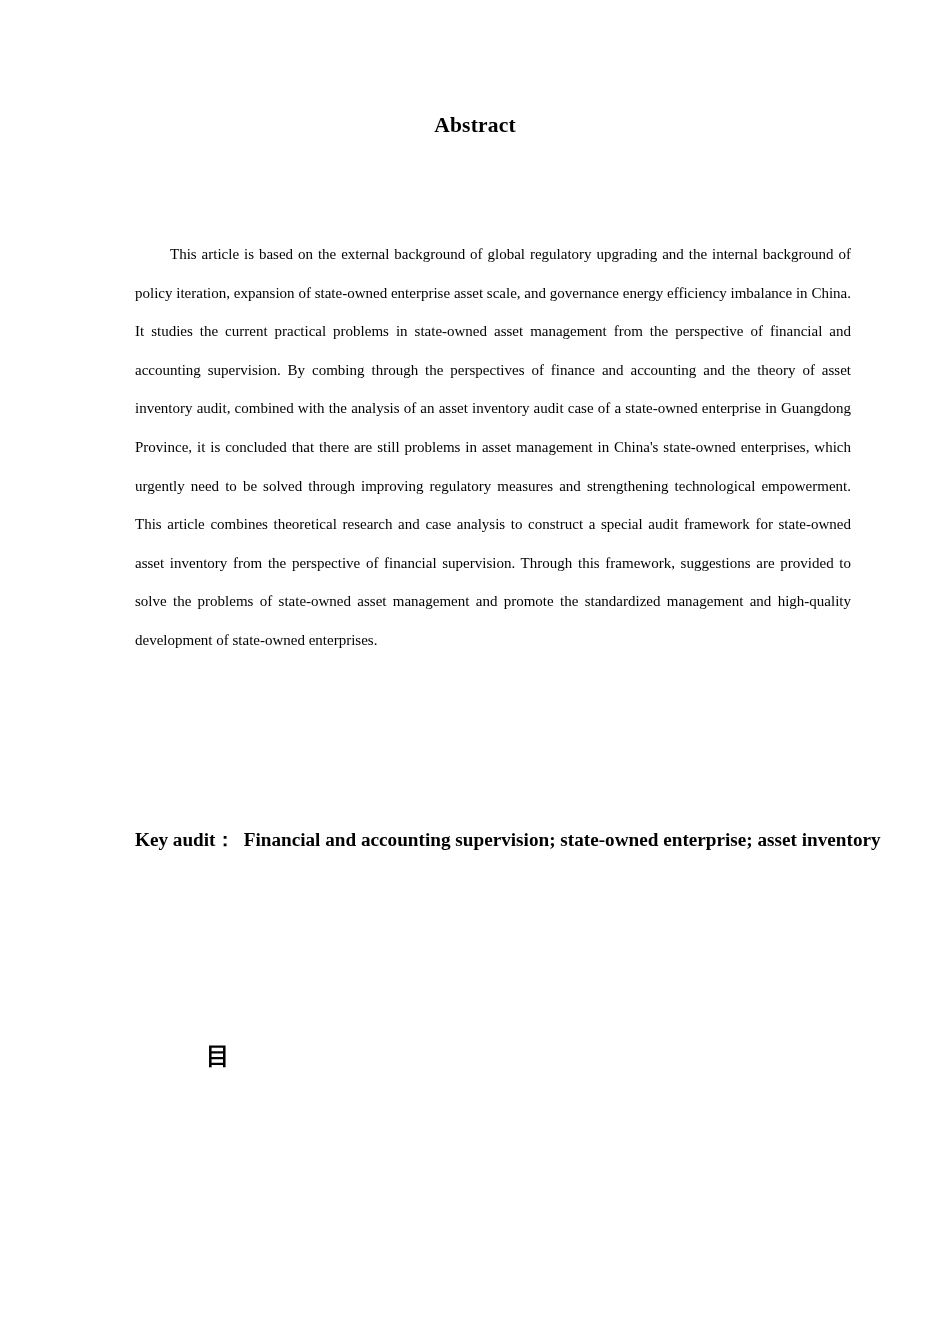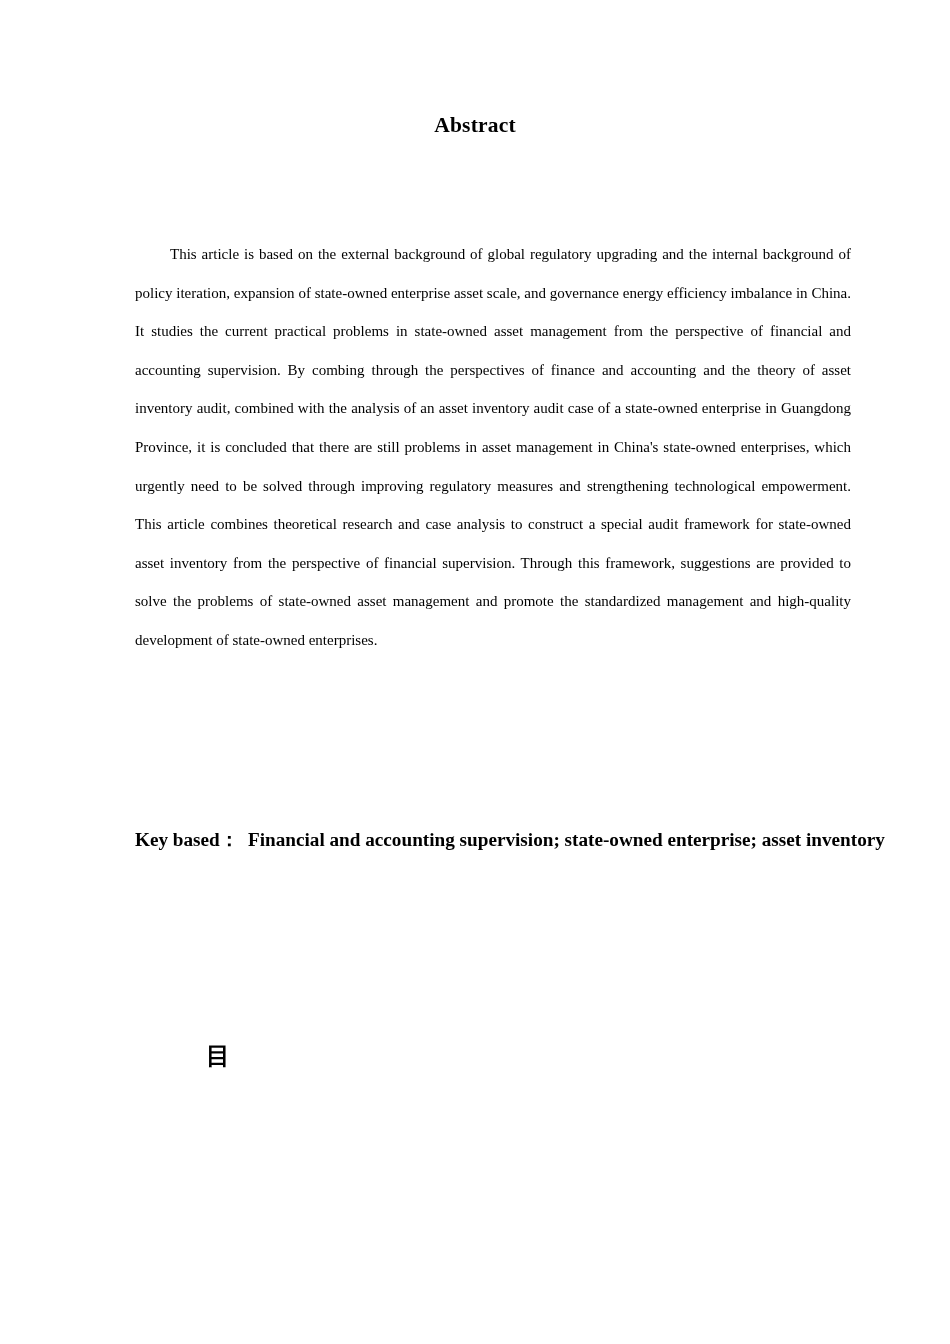--- a/index.html
+++ b/index.html
@@ -92,17 +92,17 @@
 </style>
 </head>
 <body>
 
 <div class="page">
 
   <div class="doc-title">Abstract</div>
 
   <div class="abstract-body">This article is based on the external background of global regulatory upgrading and the internal background of policy iteration, expansion of state-owned enterprise asset scale, and governance energy efficiency imbalance in China. It studies the current practical problems in state-owned asset management from the perspective of financial and accounting supervision. By combing through the perspectives of finance and accounting and the theory of asset inventory audit, combined with the analysis of an asset inventory audit case of a state-owned enterprise in Guangdong Province, it is concluded that there are still problems in asset management in China's state-owned enterprises, which urgently need to be solved through improving regulatory measures and strengthening technological empowerment. This article combines theoretical research and case analysis to construct a special audit framework for state-owned asset inventory from the perspective of financial supervision. Through this framework, suggestions are provided to solve the problems of state-owned asset management and promote the standardized management and high-quality development of state-owned enterprises.</div>
 
-  <div class="keywords-block"><span class="keywords-label">Key based</span><span class="keywords-colon">：</span><span class="keywords-gap"></span><span class="keywords-value">Financial and accounting supervision; state-owned enterprise; asset inventory</span></div>
+  <div class="keywords-block"><span class="keywords-label">Key audit</span><span class="keywords-colon">：</span><span class="keywords-gap"></span><span class="keywords-value">Financial and accounting supervision; state-owned enterprise; asset inventory</span></div>
 
   <div class="toc-glyph">目</div>
 
 </div>
 
 </body></html>

